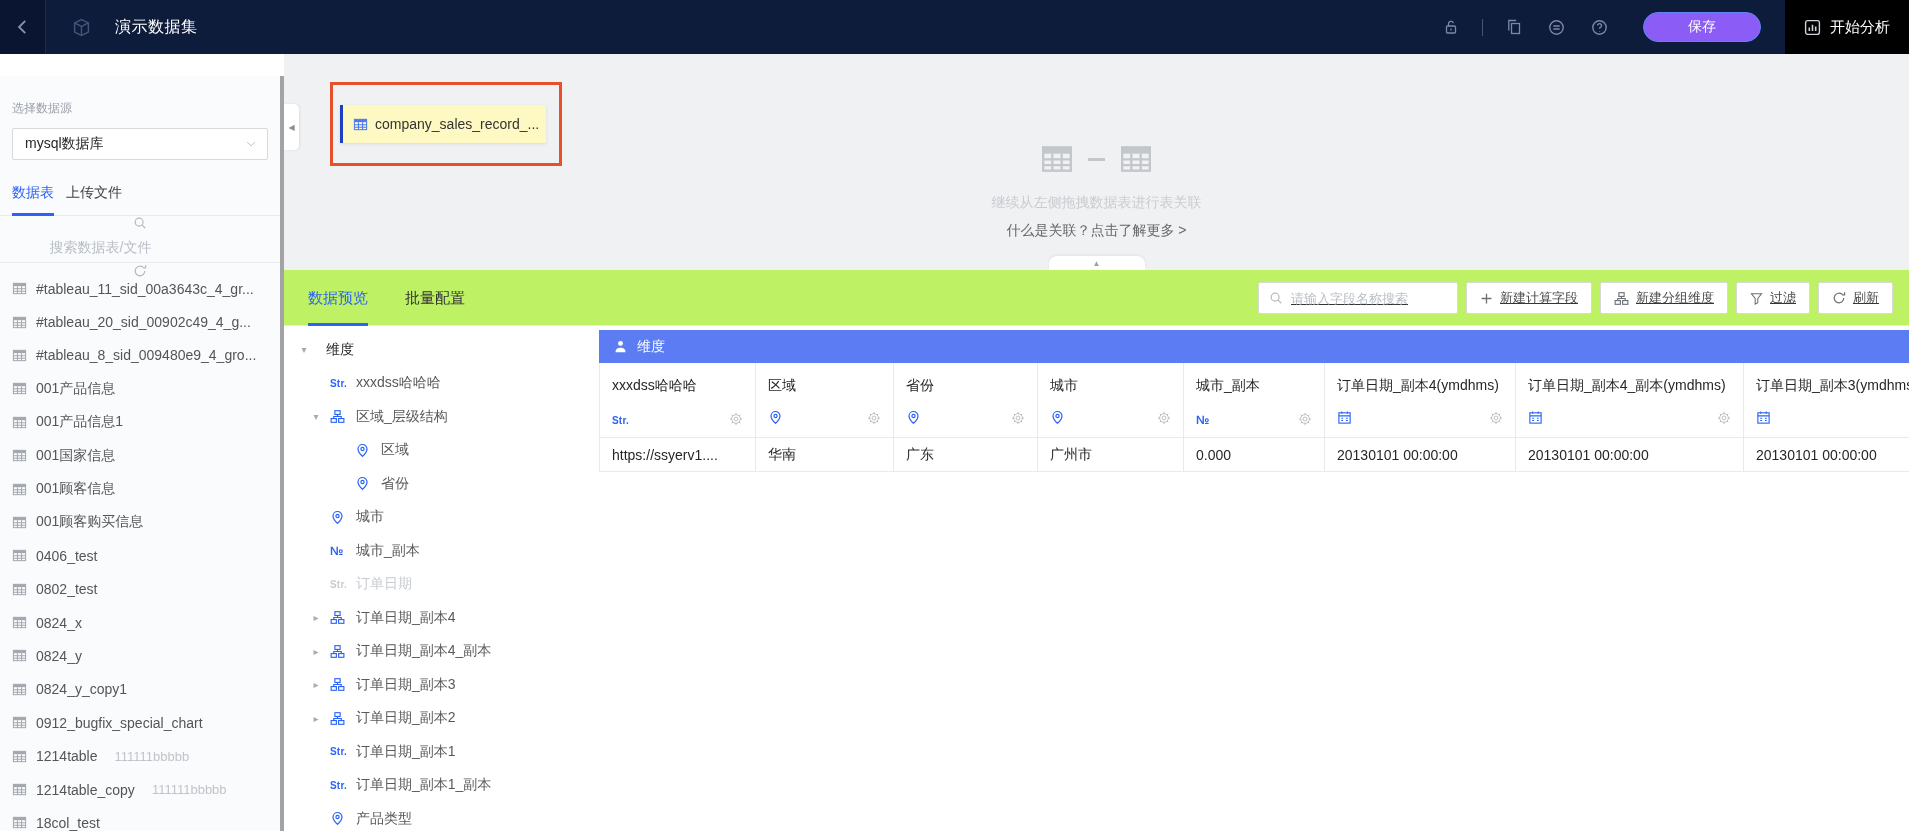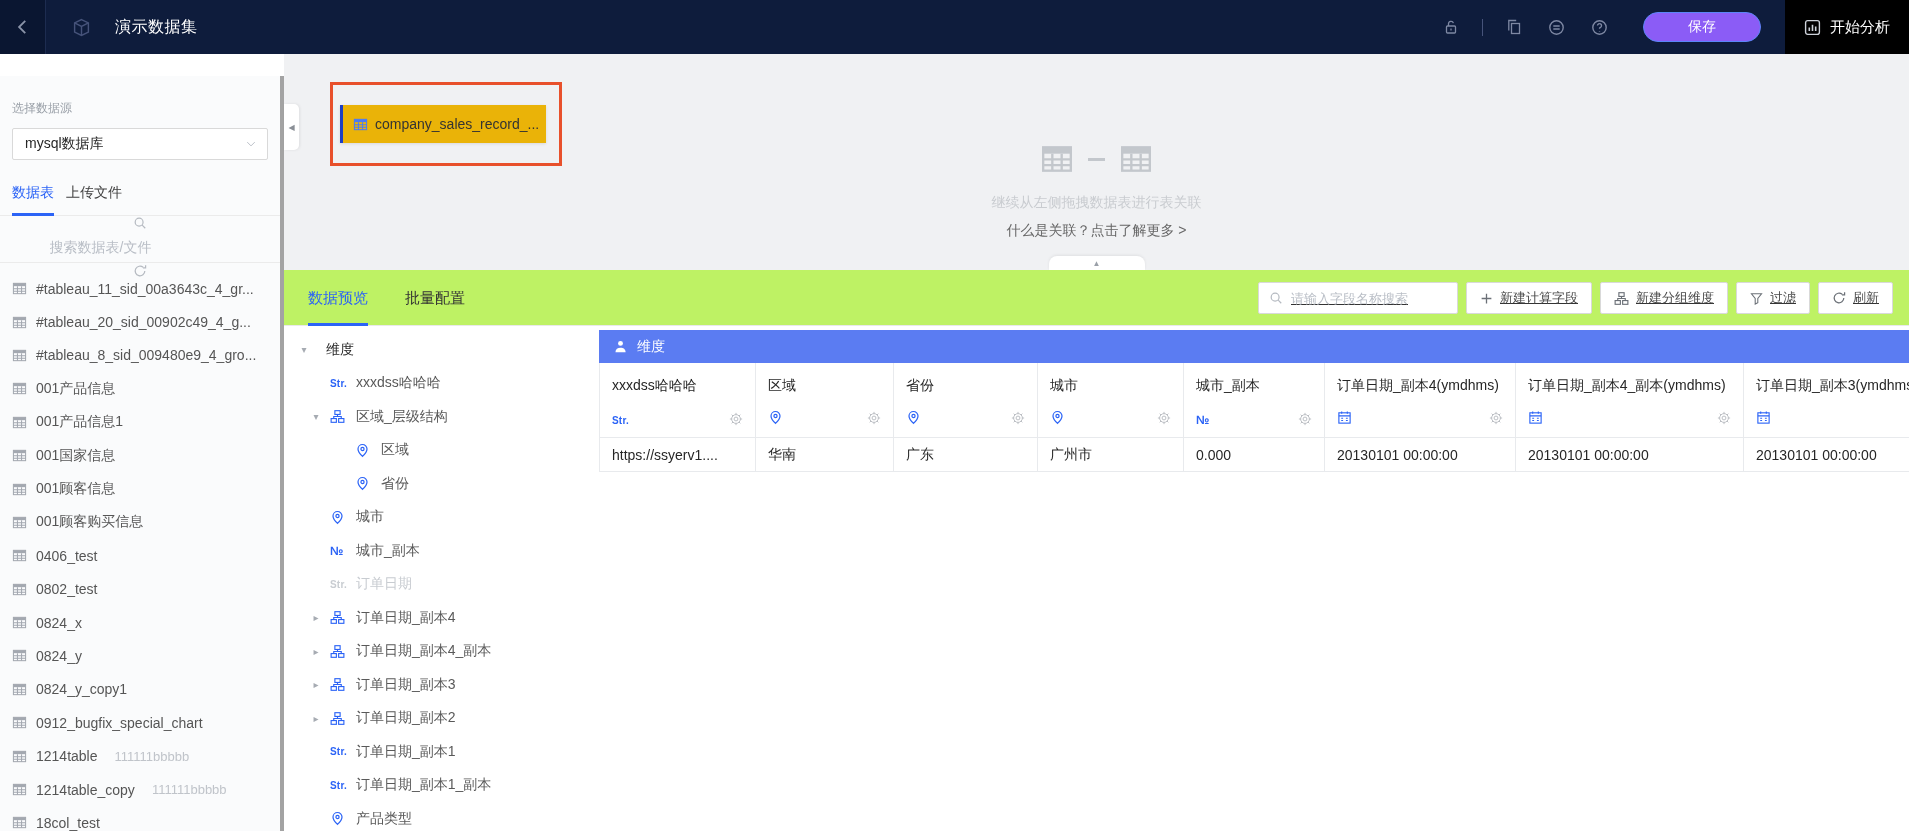--- a/index.html
+++ b/index.html
@@ -42,21 +42,21 @@
   .tbl-list{padding:9px 0 0 12px;}
   .tbl-item{height:33.4px;display:flex;align-items:center;gap:9px;cursor:pointer;overflow:hidden;white-space:nowrap;}
   .tbl-item .ticon{color:#a3a8b0;flex:none;}
   .tbl-name{font-size:14px;color:#555;}
   .tbl-note{font-size:13px;color:#c0c4ca;margin-left:8px;}
 
   
   .canvas{position:absolute;left:284px;top:54px;width:1625px;height:216px;background:#f0f1f3;overflow:visible;}
   .collapse-left{position:absolute;left:0;top:50px;width:15px;height:46px;background:#fff;border-radius:0 5px 5px 0;box-shadow:1px 0 3px rgba(0,0,0,.08);display:flex;align-items:center;justify-content:center;color:#8a8f96;font-size:8px;cursor:pointer;}
   .annot-rect{position:absolute;left:46px;top:28px;width:232px;height:84px;border:3px solid var(--annot);pointer-events:none;}
-  .node-card{position:absolute;left:56px;top:51px;width:206px;height:38px;background:#eab308;border-left:3px solid #1d3fc4;box-shadow:0 1px 3px rgba(0,0,0,.10);display:flex;align-items:center;gap:7px;padding:0 8px 0 10px;cursor:pointer;}
+  .node-card{position:absolute;left:56px;top:51px;width:206px;height:38px;background:#fef9c3;border-left:3px solid #1d3fc4;box-shadow:0 1px 3px rgba(0,0,0,.10);display:flex;align-items:center;gap:7px;padding:0 8px 0 10px;cursor:pointer;}
   .node-card .ticon{color:#4c7bf4;flex:none;}
   .node-label{font-size:14px;color:#333;white-space:nowrap;overflow:hidden;}
   .hint{position:absolute;left:0;right:0;top:88px;display:flex;flex-direction:column;align-items:center;}
   .hint-tables{display:flex;align-items:center;gap:14px;color:var(--faint);}
   .hint-tables svg{width:34px;height:34px;}
   .hint-dash{width:17px;height:3px;background:var(--faint);}
   .hint-l1{margin-top:18px;font-size:14px;color:#c9ccd0;}
   .hint-l2{margin-top:10px;font-size:14px;color:#666;cursor:pointer;}
   .collapse-bottom{position:absolute;left:50%;bottom:0;transform:translateX(-50%);width:96px;height:14px;background:#fff;border-radius:8px 8px 0 0;box-shadow:0 -1px 3px rgba(0,0,0,.07);display:flex;align-items:center;justify-content:center;color:#9aa0a8;font-size:8px;cursor:pointer;}
 

